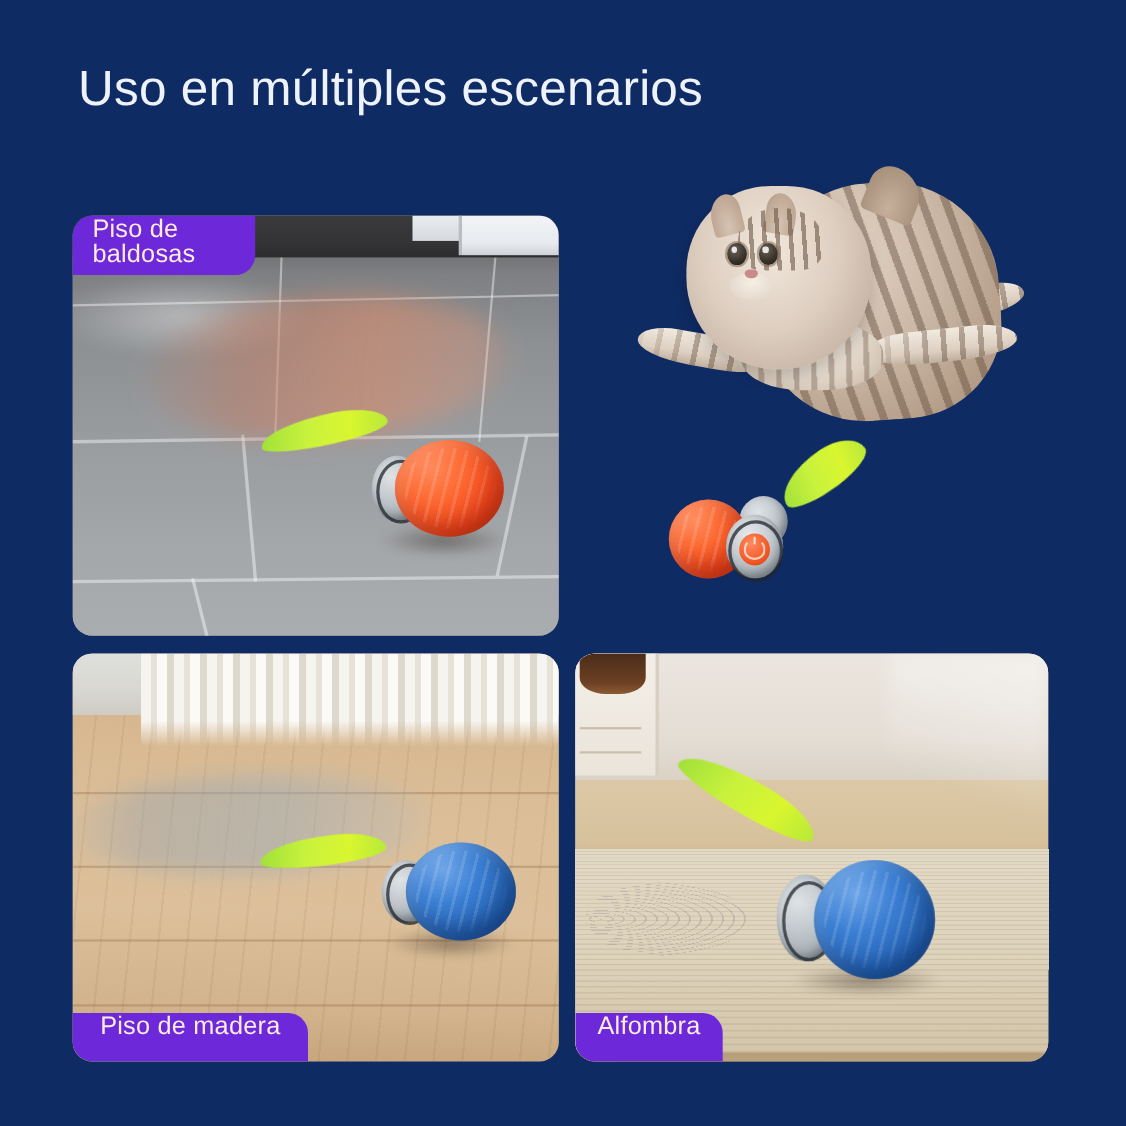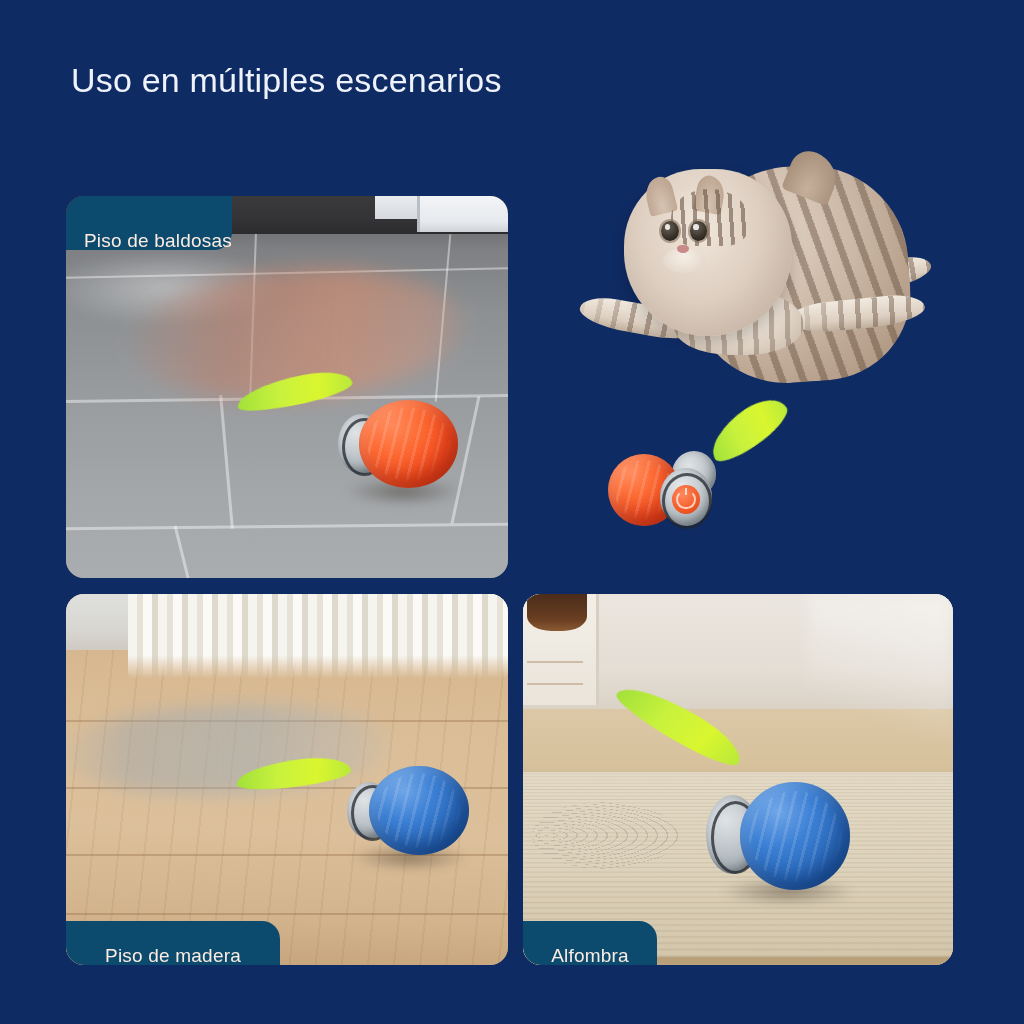--- a/index.html
+++ b/index.html
@@ -19,21 +19,21 @@
     position: absolute;
     inset: 0;
     background: #0f2b63;
   }
 
   
   .page-title {
     position: absolute;
     left: 71px;
     top: 57px;
-    font-size: 34px;
+    font-size: 45px;
     line-height: 46px;
     letter-spacing: 0.2px;
     color: #eef2fa;
     font-weight: 400;
     white-space: nowrap;
   }
 
   
   .photo-card {
     position: absolute;
@@ -43,26 +43,26 @@
   }
   .photo-inner {
     position: absolute;
     inset: 0;
     overflow: hidden;
   }
 
   
   .scene-badge {
     position: absolute;
-    background: #0c4a6e;
+    background: #6d28d9;
     color: #fdece2;
-    font-size: 19px;
+    font-size: 23px;
     line-height: 1;
     display: flex;
-    align-items: flex-end;
+    align-items: flex-start;
     z-index: 7;
     letter-spacing: .2px;
   }
   .badge-tl {            
     left: 0; top: 0;
     width: 166px; height: 54px;
     border-radius: 18px 0 18px 0;
     padding-left: 18px;
     box-sizing: border-box;
   }

